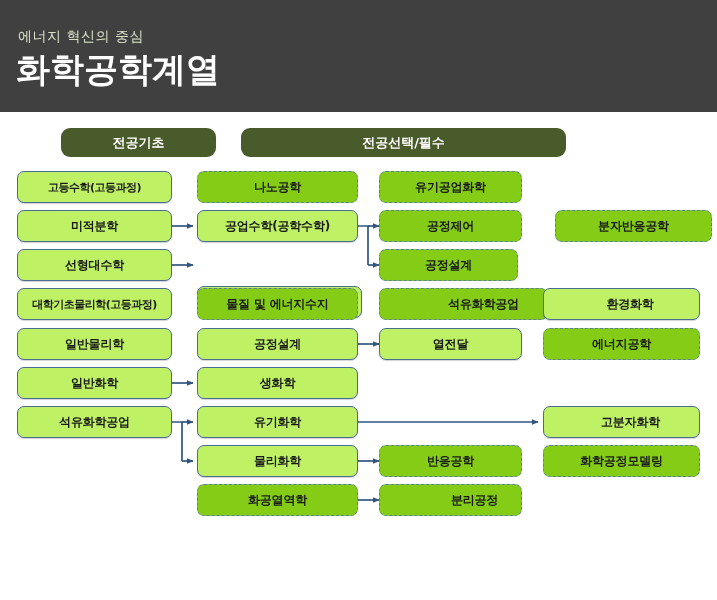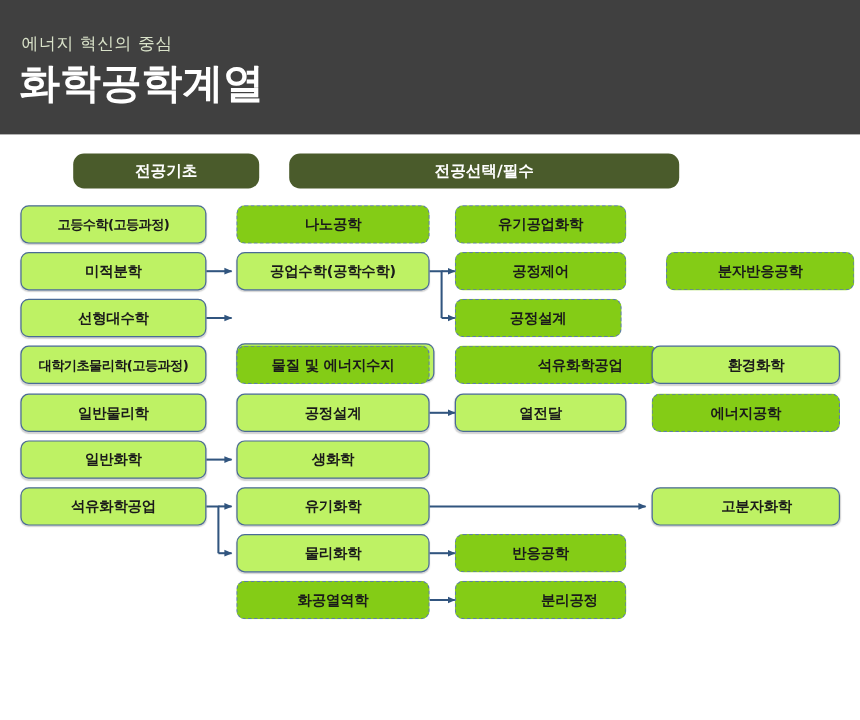--- a/index.html
+++ b/index.html
@@ -237,14 +237,17 @@
     </div>
   <div class="node solid" style="left:543px; top:176px; width:157px;padding-left:17px;">
     <span>환경화학</span>
     </div>
   <div class="node dashed" style="left:543px; top:216px; width:157px;">
     <span>에너지공학</span>
     </div>
   <div class="node solid" style="left:543px; top:294px; width:157px;padding-left:18px;">
     <span>고분자화학</span>
     </div>
+  <div class="node dashed" style="left:543px; top:333px; width:157px;">
+    <span>화학공정모델링</span>
+    </div>
 
 </div>
 
 </body></html>

